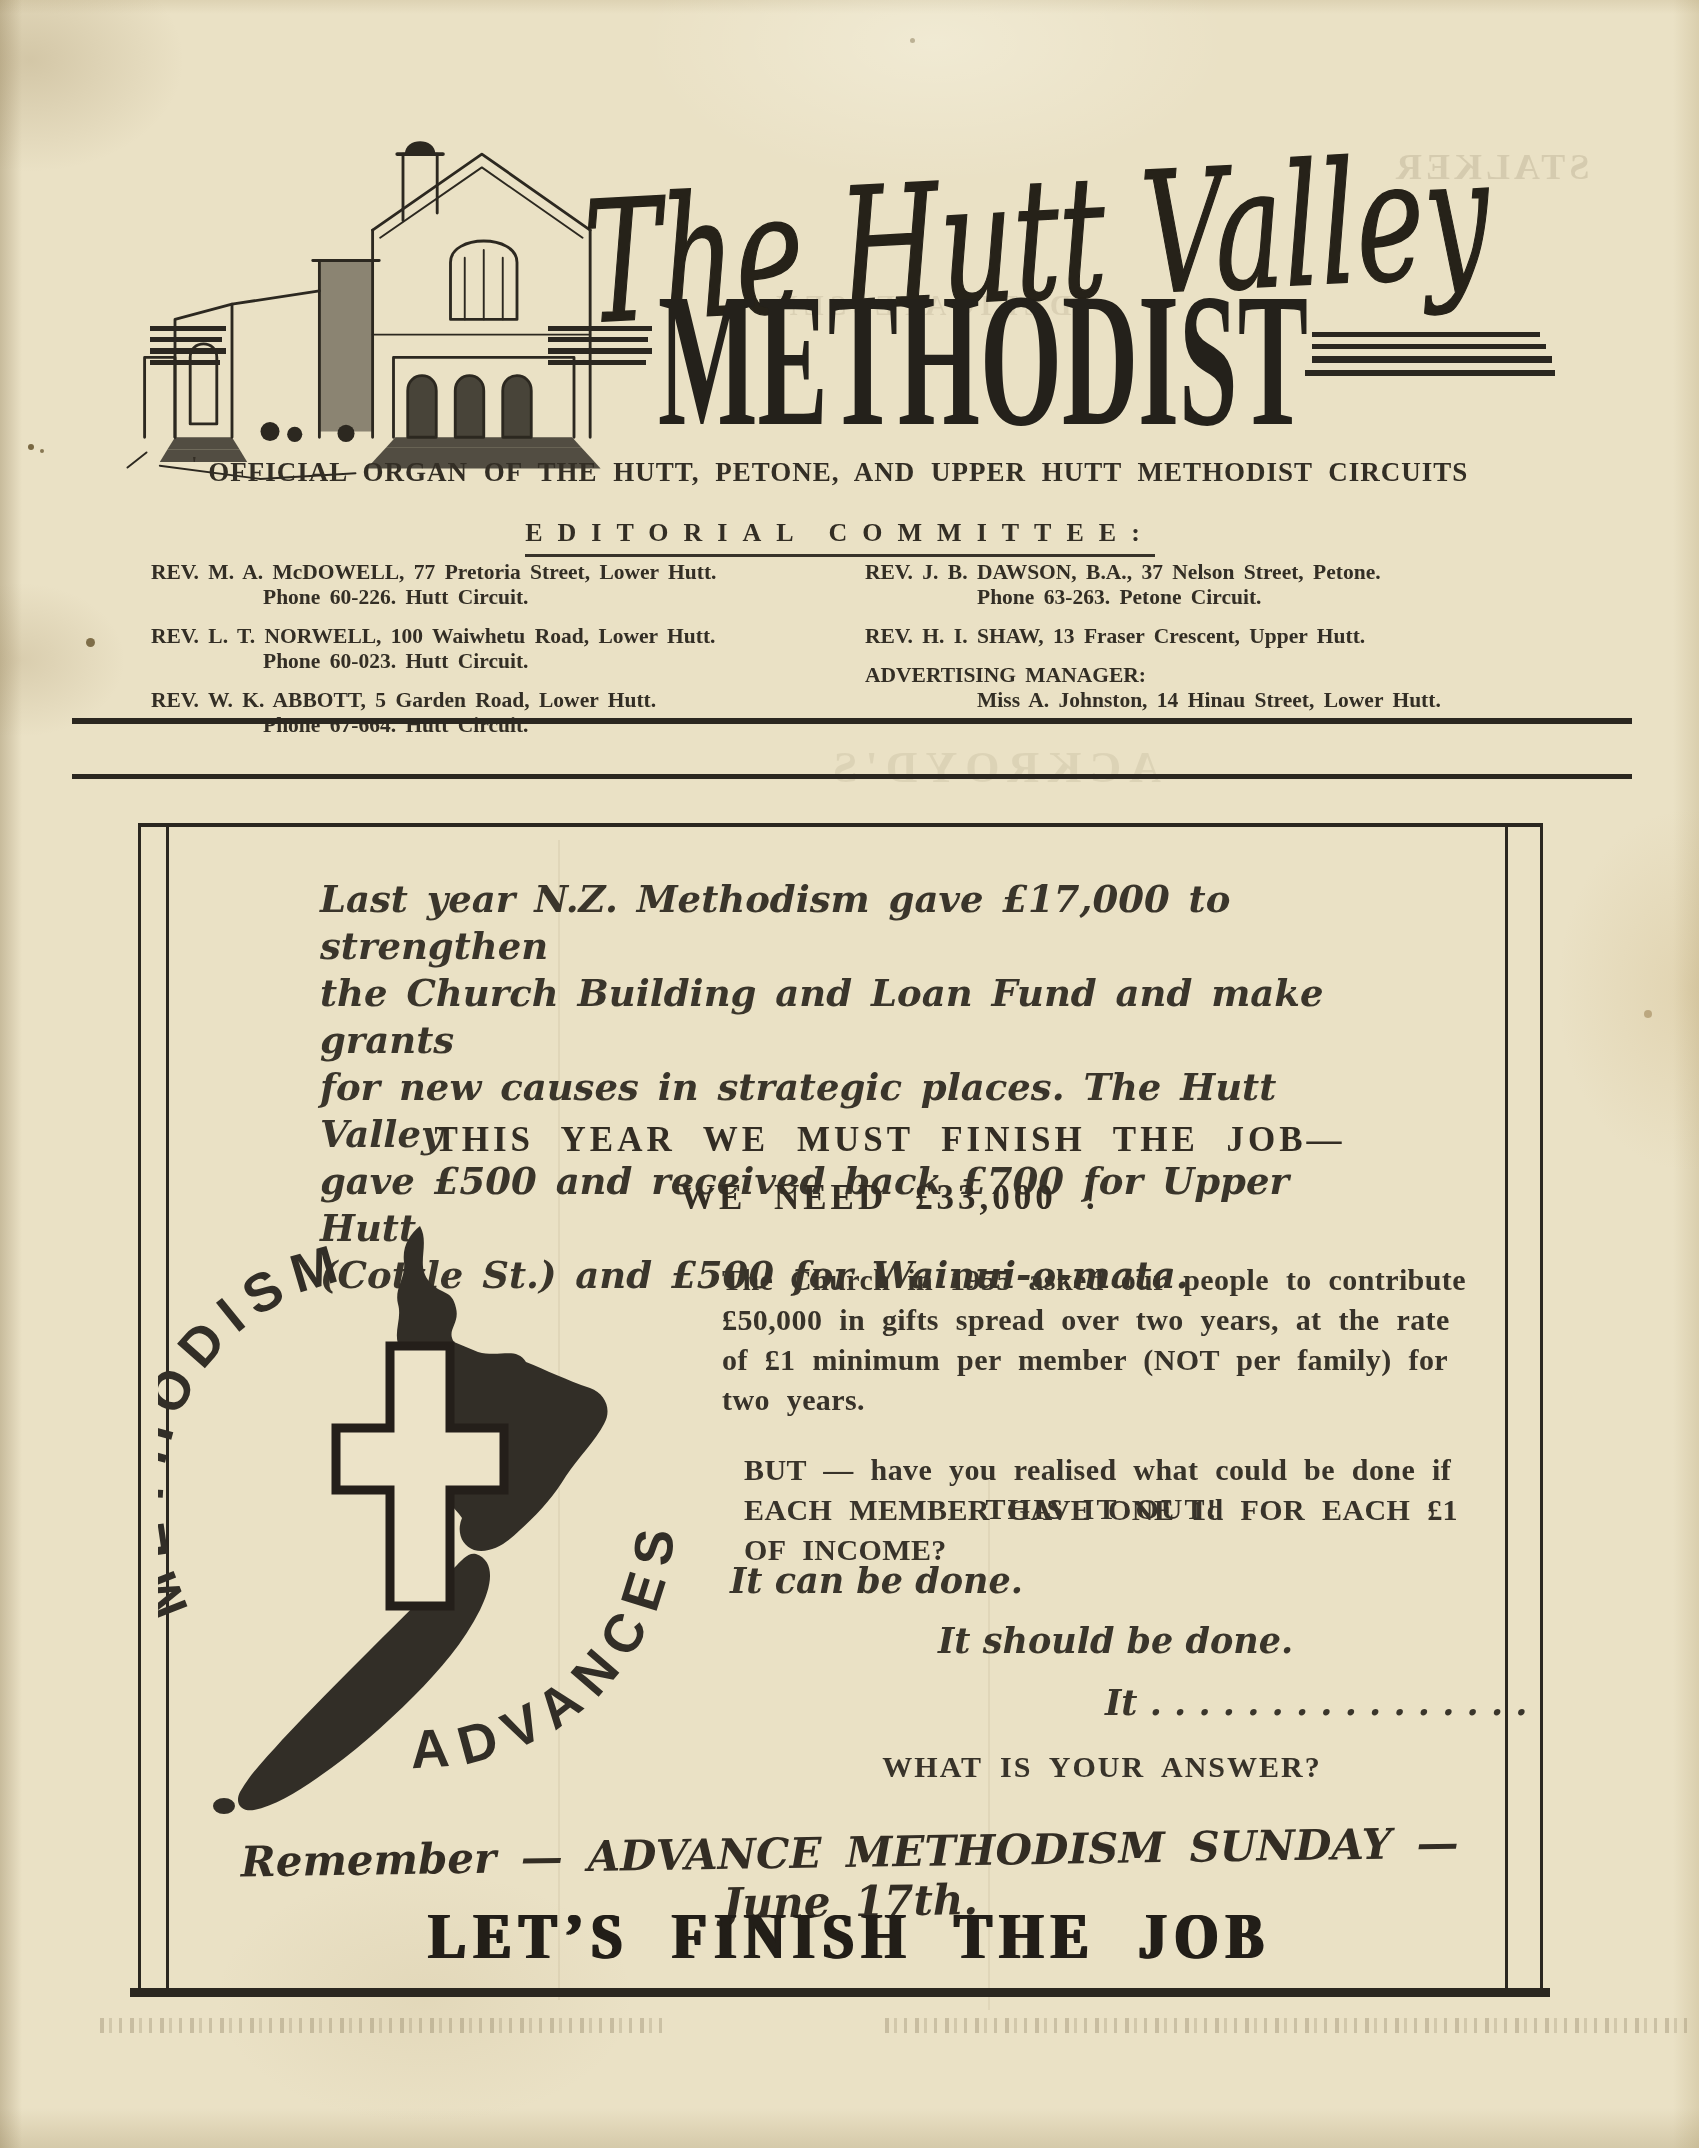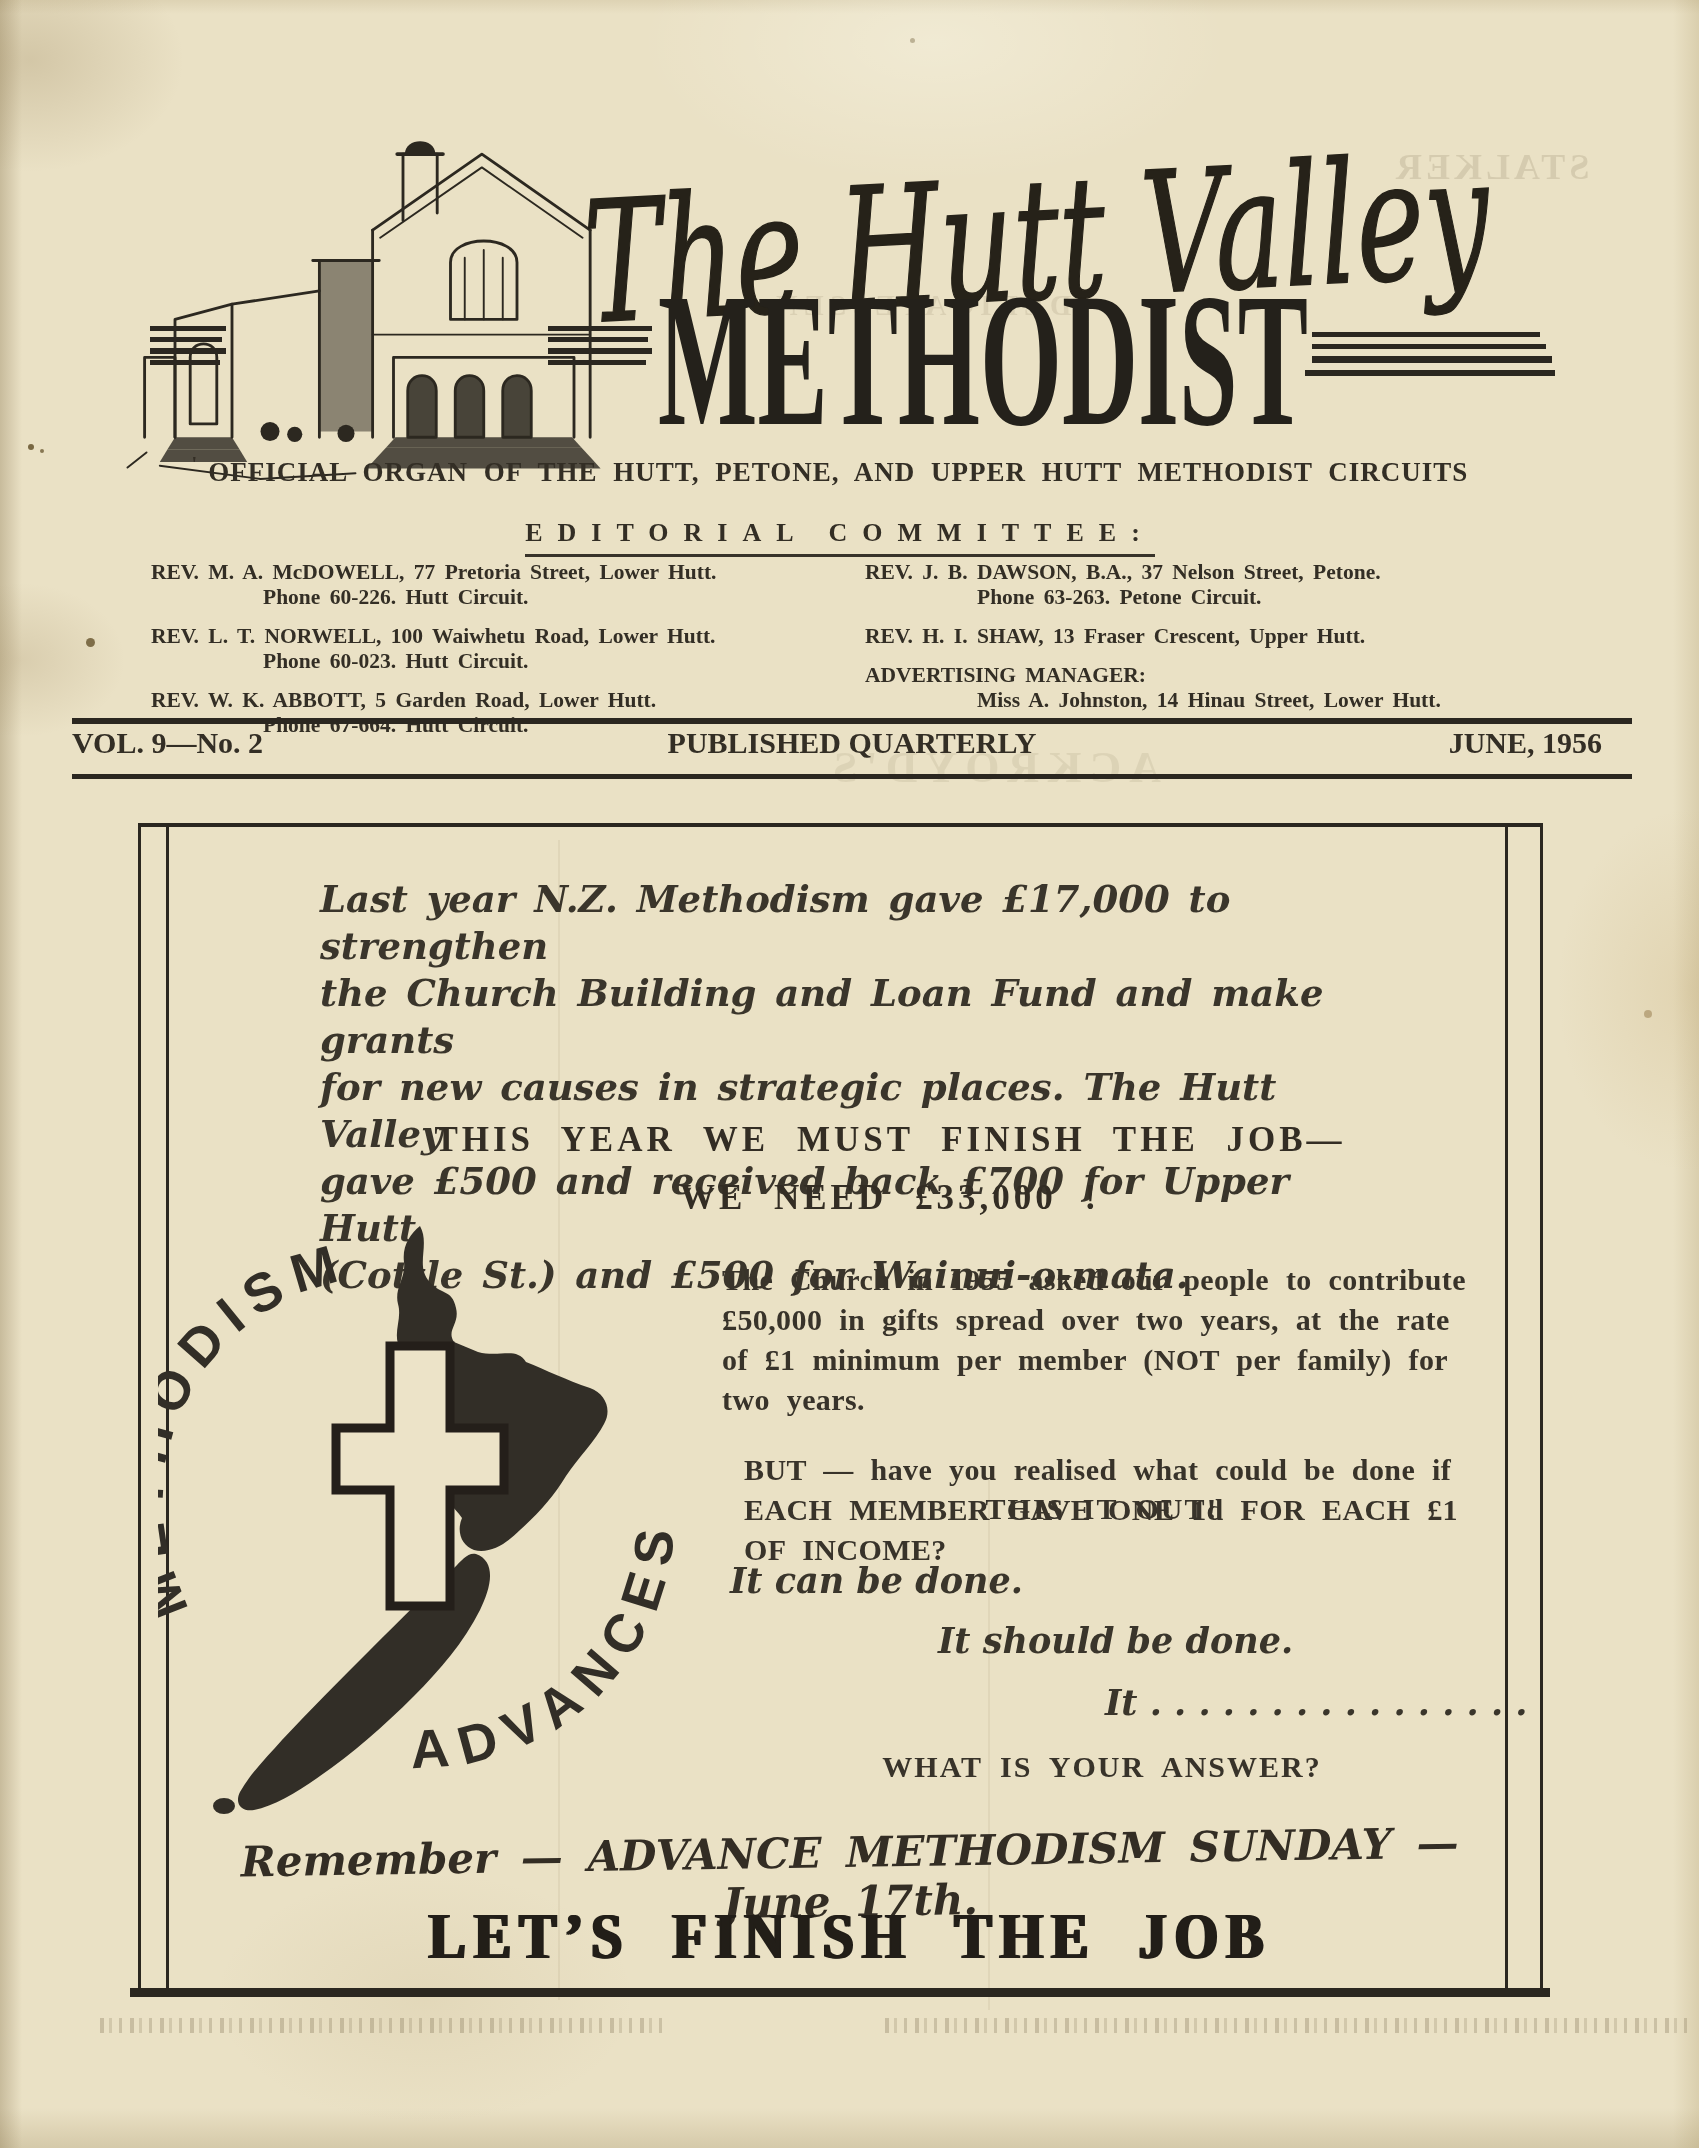--- a/index.html
+++ b/index.html
@@ -171,25 +171,20 @@
     <div class="entry">
       <div>REV. H. I. SHAW, 13 Fraser Crescent, Upper Hutt.</div>
     </div>
     <div class="entry">
       <div>ADVERTISING MANAGER:</div>
       <div class="l2">Miss A. Johnston, 14 Hinau Street, Lower Hutt.</div>
     </div>
   </div>
 
   <div class="abs rule" style="left:72px;top:718px;width:1560px;height:6px;"></div>
-  <div class="abs issue">
-    <span>VOL. 9—No. 2</span>
-    <span class="c">PUBLISHED QUARTERLY</span>
-    <span class="r">JUNE, 1956</span>
-  </div>
   <div class="abs rule" style="left:72px;top:774px;width:1560px;height:5px;"></div>
 
   <div class="abs rule" style="left:138px;top:823px;width:1405px;height:4px;"></div>
   <div class="abs rule" style="left:138px;top:823px;width:3px;height:1172px;"></div>
   <div class="abs rule" style="left:166px;top:827px;width:3px;height:1163px;"></div>
   <div class="abs rule" style="left:1540px;top:823px;width:3px;height:1172px;"></div>
   <div class="abs rule" style="left:1505px;top:827px;width:3px;height:1163px;"></div>
   <div class="abs rule" style="left:130px;top:1988px;width:1420px;height:9px;"></div>
 
   <div class="abs intro pre">Last year N.Z. Methodism gave £17,000 to strengthen

